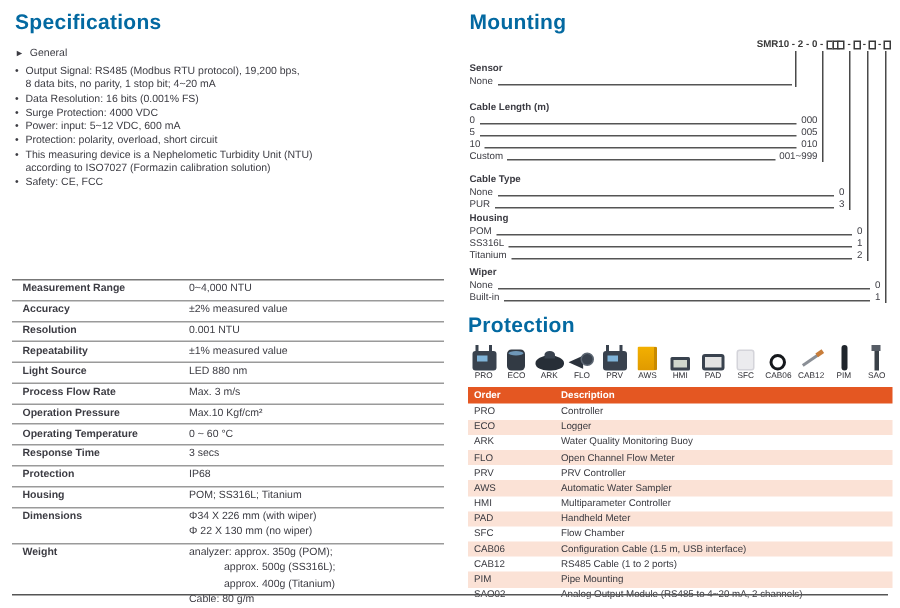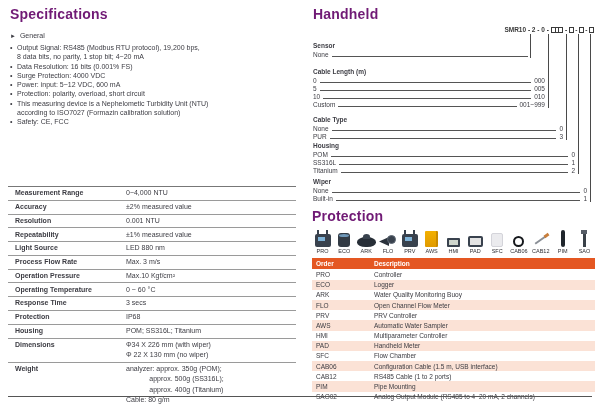--- a/index.html
+++ b/index.html
@@ -1,21 +1,21 @@
 <!DOCTYPE html>
 <html><head>
 <meta charset="utf-8">
 <style>
   * { margin:0; padding:0; box-sizing:border-box; }
   html,body { width:600px; height:405px; }
   body {
     position:relative; background:#ffffff; color:#3c3c43;
     font-family:"Liberation Sans", sans-serif; overflow:hidden;
   }
-  .red-heading { font-size:14px; font-weight:bold; color:#701a75; letter-spacing:0.2px; }
+  .red-heading { font-size:14px; font-weight:bold; color:#0369a1; letter-spacing:0.2px; }
 
   
   .specs { position:absolute; left:10px; top:6px; width:290px; }
   .general-line { margin-top:9px; font-size:7px; line-height:9px; color:#3c3c43; }
   .tri { font-size:6px; margin-right:2px; }
   .bullets { margin-top:2px; }
   .bullet { position:relative; padding-left:7px; font-size:7px; line-height:9.3px; white-space:pre-line; }
   .bullet::before { content:"•"; position:absolute; left:0; top:0; }
 
   .spec-table { position:absolute; left:8px; top:186px; width:288px; border-top:1px solid #777; }
@@ -184,21 +184,21 @@
     <div class="spec-row">
       <div class="spec-label">Weight</div>
       <div class="spec-value">analyzer: approx. 350g (POM);
 &nbsp;&nbsp;&nbsp;&nbsp;&nbsp;&nbsp;&nbsp;&nbsp;&nbsp;&nbsp;&nbsp;&nbsp;approx. 500g (SS316L);
 &nbsp;&nbsp;&nbsp;&nbsp;&nbsp;&nbsp;&nbsp;&nbsp;&nbsp;&nbsp;&nbsp;&nbsp;approx. 400g (Titanium)
 Cable: 80 g/m</div>
     </div>
   </div>
 
 <div class="ordering">
-  <div class="red-heading">Handheld</div>
+  <div class="red-heading">Mounting</div>
 
   <div class="ord-diagram">
     <div class="code-line">
       <span class="code-prefix">SMR10 - 2 - 0 -</span>
       <span class="cgroup">
         <span class="cbox"></span>
         <span class="cbox"></span>
         <span class="cbox"></span>
       </span>
       <span class="cdash">-</span>

